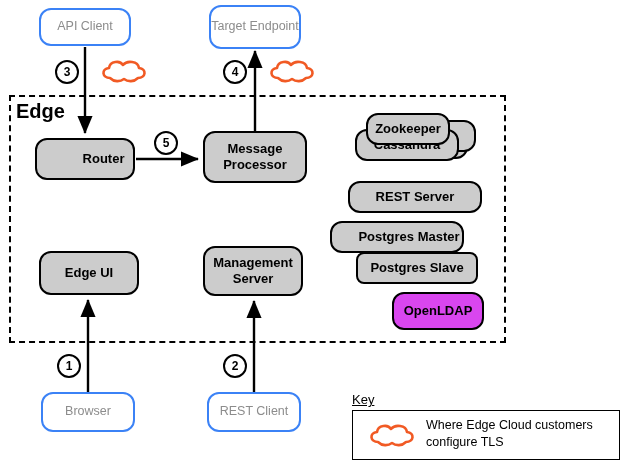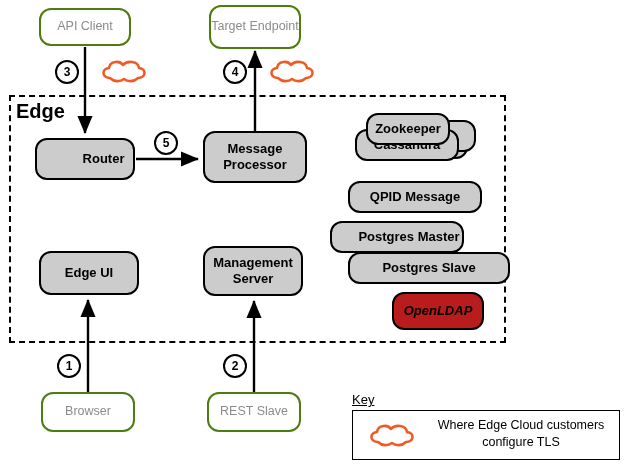--- a/index.html
+++ b/index.html
@@ -25,37 +25,36 @@
     box-sizing: border-box;
     display: flex;
     align-items: center;
     justify-content: center;
     text-align: center;
     line-height: 1.25;
     border-radius: 12px;
   }
   
   .ghost {
-    border: 2px solid #4d7c0f;
+    border: 2px solid #3b82f6;
     background: #ffffff;
     color: #8c8c8c;
     font-size: 12.5px;
     font-weight: 400;
   }
   
   .filled {
     border: 2.2px solid #000000;
     background: #cccccc;
     color: #000000;
     font-size: 13px;
     font-weight: bold;
   }
   .filled.light {
-    background: #b91c1c;
-    font-style: italic;
+    background: #d946ef;
   }
   .stack-back {
     z-index: 1;
   }
   .stack-front {
     z-index: 2;
   }
   
   .step {
     position: absolute;
@@ -116,21 +115,20 @@
   }
   #key-text {
     position: absolute;
     left: 426px;
     top: 417px;
     width: 190px;
     font-size: 12.5px;
     color: #000;
     line-height: 1.35;
     z-index: 4;
-    text-align: center;
   }
   .cloud-icon {
     position: absolute;
     z-index: 5;
   }
   svg.edges {
     position: absolute;
     left: 0; top: 0;
     width: 626px;
     height: 465px;
@@ -160,35 +158,35 @@
     <line x1="136" y1="159" x2="198" y2="159" stroke="#000" stroke-width="2.4" marker-end="url(#arrow)"></line>
 
     <line x1="88" y1="392" x2="88" y2="300" stroke="#000" stroke-width="2.4" marker-end="url(#arrow)"></line>
 
     <line x1="254" y1="392" x2="254" y2="301" stroke="#000" stroke-width="2.4" marker-end="url(#arrow)"></line>
   </svg>
 
   <div class="node ghost" style="left:39px;  top:8px;   width:92px;  height:38px;">API Client</div>
   <div class="node ghost" style="left:209px; top:5px;   width:92px;  height:44px;">Target Endpoint</div>
   <div class="node ghost" style="left:41px;  top:392px; width:94px;  height:40px;">Browser</div>
-  <div class="node ghost" style="left:207px; top:392px; width:94px;  height:40px;">REST Slave</div>
+  <div class="node ghost" style="left:207px; top:392px; width:94px;  height:40px;">REST Client</div>
 
   <div class="node filled" style="left:35px;  top:138px; width:100px; height:42px; z-index:4;padding-left:37px;">Router</div>
   <div class="node filled" style="left:203px; top:131px; width:104px; height:52px; z-index:4;">Message Processor</div>
   <div class="node filled" style="left:39px;  top:251px; width:100px; height:44px; z-index:4;">Edge UI</div>
   <div class="node filled" style="left:203px; top:246px; width:100px; height:50px; z-index:4;">Management Server</div>
 
   <div class="node filled stack-back" style="left:364px; top:127px; width:104px; height:32px;"></div>
   <div class="node filled stack-back" style="left:372px; top:120px; width:104px; height:32px;"></div>
   <div class="node filled stack-front" style="left:355px; top:129px; width:104px; height:32px;">Cassandra</div>
   <div class="node filled stack-front" style="left:366px; top:113px; width:84px; height:32px;">Zookeeper</div>
 
-  <div class="node filled" style="left:348px; top:181px; width:134px; height:32px; z-index:4;">QPID Message</div>
-
-  <div class="node filled" style="left:348px; top:252px; width:162px; height:32px; z-index:1;">Postgres Slave</div>
+  <div class="node filled" style="left:348px; top:181px; width:134px; height:32px; z-index:4;">REST Server</div>
+
+  <div class="node filled" style="left:356px; top:252px; width:122px; height:32px; z-index:1;border-radius:8px;">Postgres Slave</div>
   <div class="node filled" style="left:330px; top:221px; width:134px; height:32px; z-index:2;padding-left:24px;">Postgres Master</div>
 
   <div class="node filled light" style="left:392px; top:292px; width:92px; height:38px; z-index:4;">OpenLDAP</div>
 
   <div class="step" style="left:55px;  top:60px;">3</div>
   <div class="step" style="left:223px; top:60px;">4</div>
   <div class="step" style="left:154px; top:131px;">5</div>
   <div class="step" style="left:57px;  top:354px;">1</div>
   <div class="step" style="left:223px; top:354px;">2</div>
 

